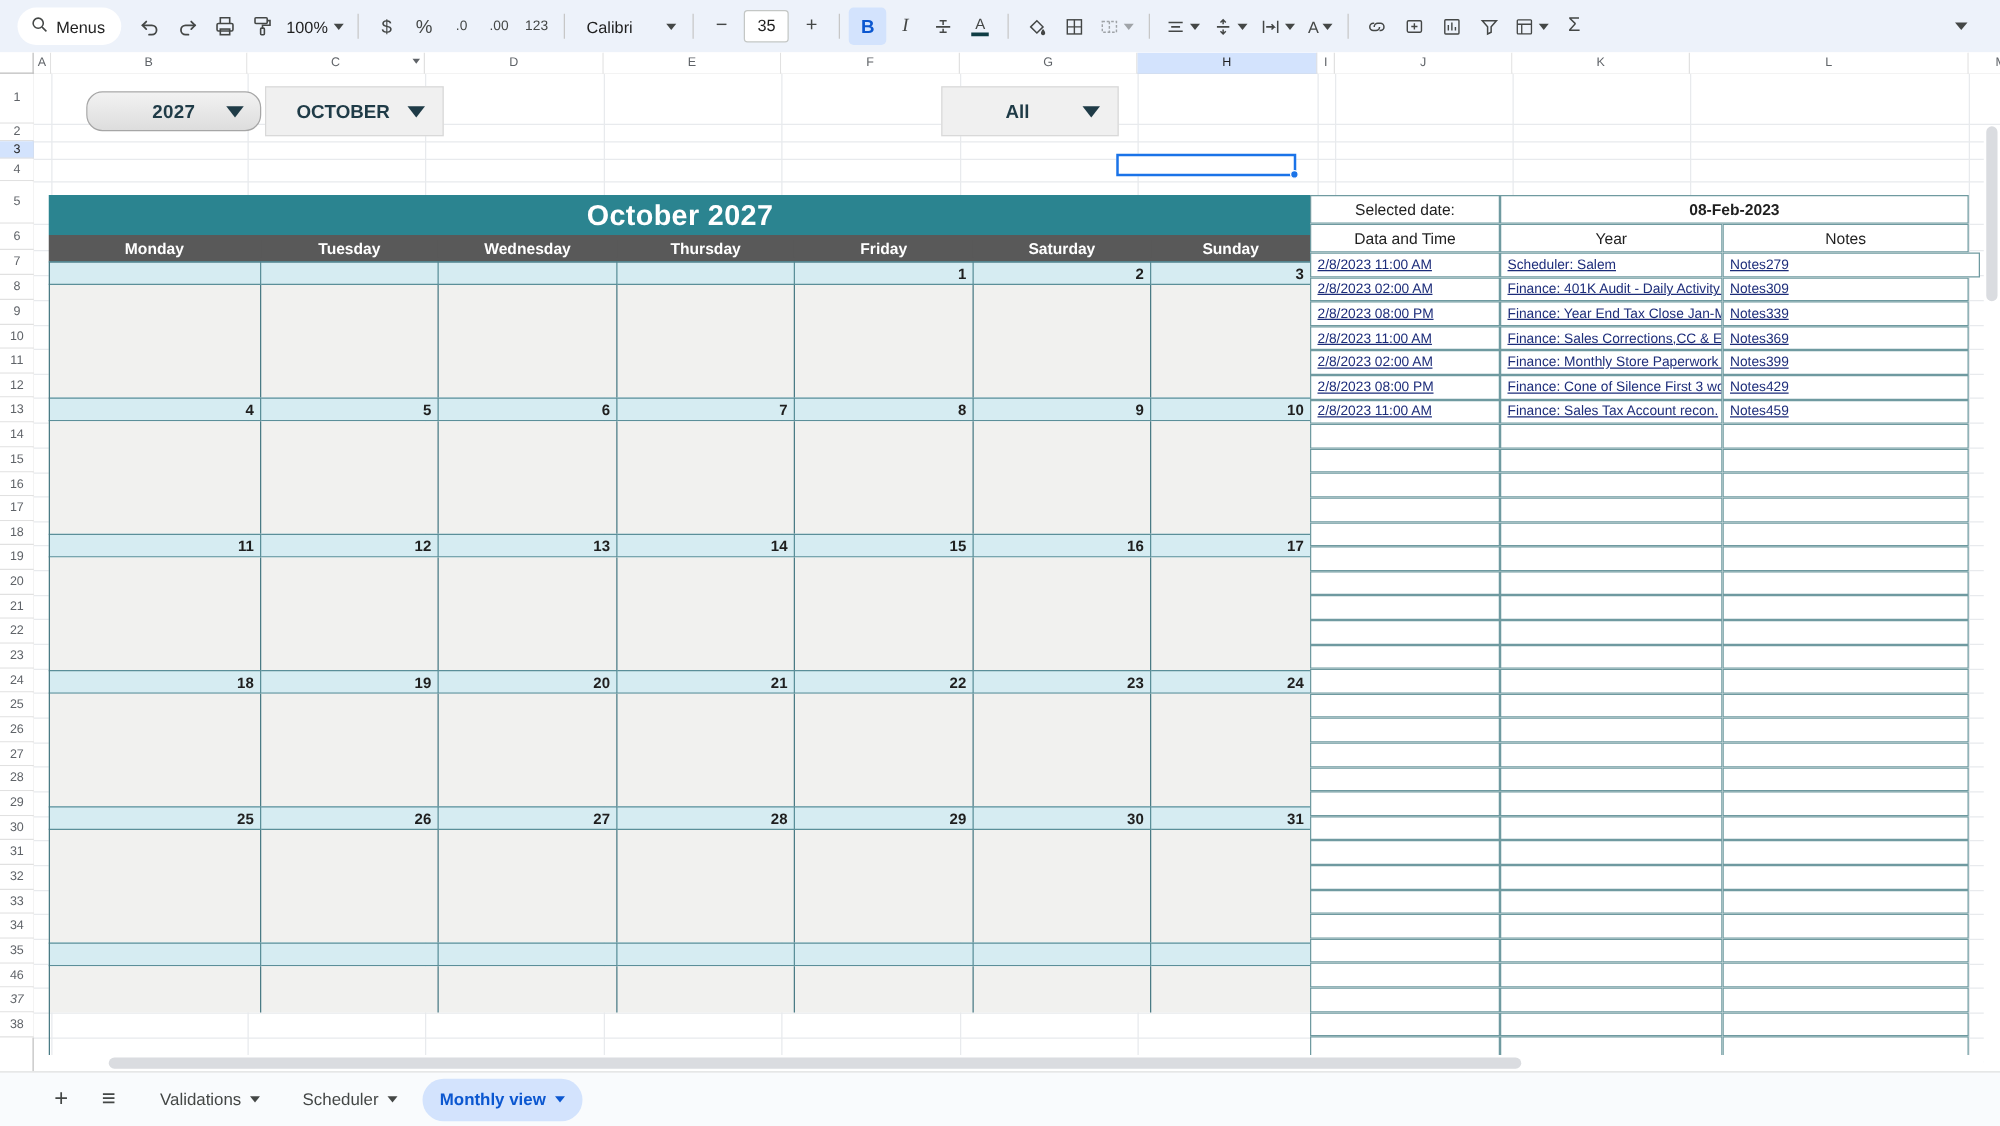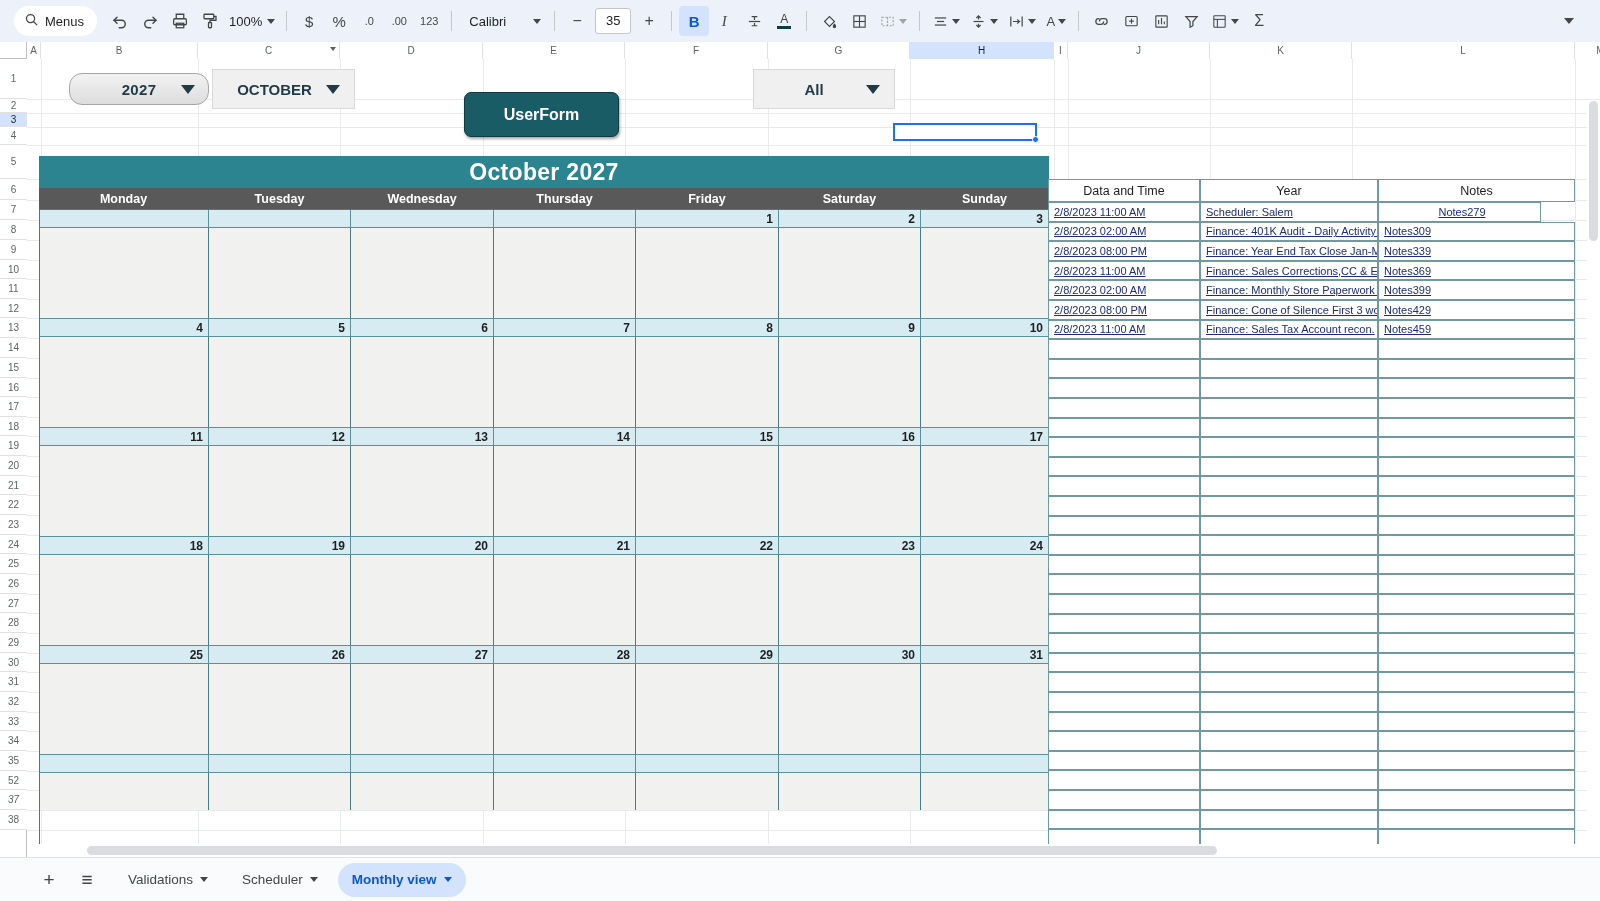--- a/index.html
+++ b/index.html
@@ -444,21 +444,21 @@
       <div class="rowcell" style="top: 515px; height: 20px;">26</div>
       <div class="rowcell" style="top: 535px; height: 19px;">27</div>
       <div class="rowcell" style="top: 554px; height: 20px;">28</div>
       <div class="rowcell" style="top: 574px; height: 20px;">29</div>
       <div class="rowcell" style="top: 594px; height: 19px;">30</div>
       <div class="rowcell" style="top: 613px; height: 20px;">31</div>
       <div class="rowcell" style="top: 633px; height: 20px;">32</div>
       <div class="rowcell" style="top: 653px; height: 19px;">33</div>
       <div class="rowcell" style="top: 672px; height: 20px;">34</div>
       <div class="rowcell" style="top: 692px; height: 20px;">35</div>
-      <div class="rowcell" style="top: 712px; height: 19px;">52</div>
+      <div class="rowcell" style="top: 712px; height: 19px;">46</div>
       <div class="rowcell" style="top: 731px; height: 20px; font-style: italic;">37</div>
       <div class="rowcell" style="top: 751px; height: 20px;">38</div>
       <div class="rowcell" style="top: 771px; height: 19px; margin-top: 48px;">39</div>
     </div>
 
   <div id="sheet">
     <div id="gridlines">
         <div class="vline" style="left: 14px;"></div>
         <div class="vline" style="left: 171px;"></div>
         <div class="vline" style="left: 313px;"></div>
@@ -520,23 +520,20 @@
     <div class="ddown-flat" id="dd-month" style="left:185px; top:10px; width:143px; height:40px;">
       <span style="margin-right:18px">OCTOBER</span>
       <span class="arrow"></span>
     </div>
 
     <div class="ddown-flat" id="dd-filter" style="left:726px; top:10px; width:142px; height:40px;">
       <span style="margin-right:20px">All</span>
       <span class="arrow"></span>
     </div>
 
-    <div id="userform-btn" style="left:437px; top:33px; width:155px; height:45px;">
-      <span>UserForm</span>
-    </div>
 
     <div id="activecell" style="left:866px; top:64px; width:144px; height:18px;">
       <span class="handle"></span>
     </div>
 
     <div id="cal-title" style="left:12px; top:97px; width:1010px; height:32px;">
       <span>October 2027</span>
     </div>
     <div id="cal-daybar" style="left:12px; top:129px; width:1010px; height:21px;">
         <div class="dayname" style="width: 170px;">Monday</div>
@@ -654,33 +651,37 @@
           <div class="daybody-cell" style="width: 143px;"></div>
           <div class="daybody-cell" style="width: 142px;"></div>
           <div class="daybody-cell" style="width: 143px;"></div>
           <div class="daybody-cell" style="width: 142px;"></div>
           <div class="daybody-cell" style="width: 128px;"></div>
         </div>
       </div>
     <div id="cal-outline" style="left:12px; top:150px; width:1010px; height:656px;"></div>
 
     <div id="rt" style="left:1021px; top:97px; width:527px; height:710px;">
+        <div class="rt-row" style="top: 0px; height: 23px;">
+          <div class="rt-cell ctr hdr" style="width: 152px; height: 23px;">Selected date:</div>
+          <div class="rt-cell ctr hdr bold" style="width: 375px; height: 23px;">08-Feb-2023</div>
+        </div>
         <div class="rt-row" style="top: 23px; height: 23px;">
           <div class="rt-cell ctr hdr" style="width: 152px; height: 23px;">Data and Time</div>
           <div class="rt-cell ctr hdr" style="width: 178px; height: 23px;">Year</div>
           <div class="rt-cell ctr hdr" style="width: 197px; height: 23px;">Notes</div>
         </div>
         <div class="rt-row" style="top: 46px; height: 19.6px;">
           <div class="rt-cell" style="width: 152px; height: 19.6px;">
             <span class="rt-link">2/8/2023 11:00 AM</span>
           </div>
           <div class="rt-cell" style="width: 178px; height: 19.6px;">
             <span class="rt-link">Scheduler: Salem</span>
           </div>
-          <div class="rt-cell" style="width: 163px; height: 19.6px; justify-content: center;">
+          <div class="rt-cell" style="width: 206px; height: 19.6px;">
             <span class="rt-link">Notes279</span>
           </div>
         </div>
         <div class="rt-row" style="top: 65.6px; height: 19.6px;">
           <div class="rt-cell" style="width: 152px; height: 19.6px;">
             <span class="rt-link">2/8/2023 02:00 AM</span>
           </div>
           <div class="rt-cell" style="width: 178px; height: 19.6px;">
             <span class="rt-link">Finance: 401K Audit - Daily Activity A</span>
           </div>

